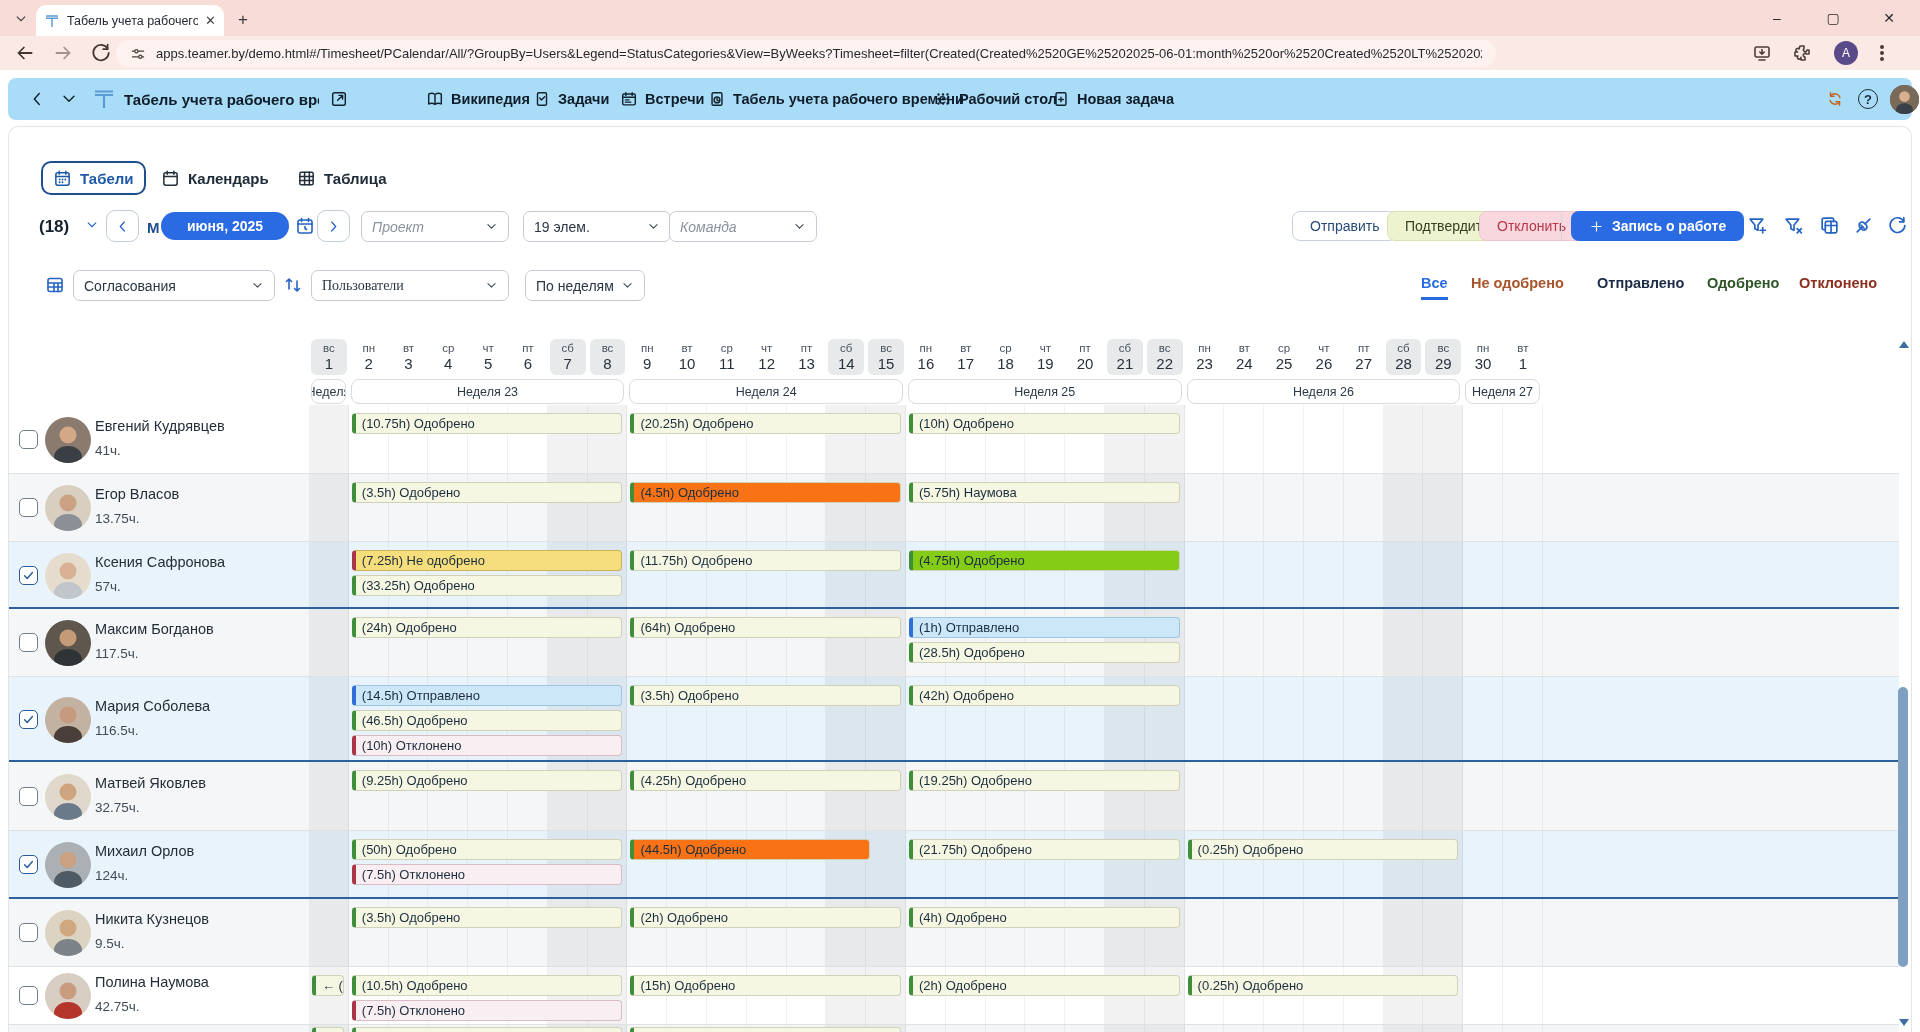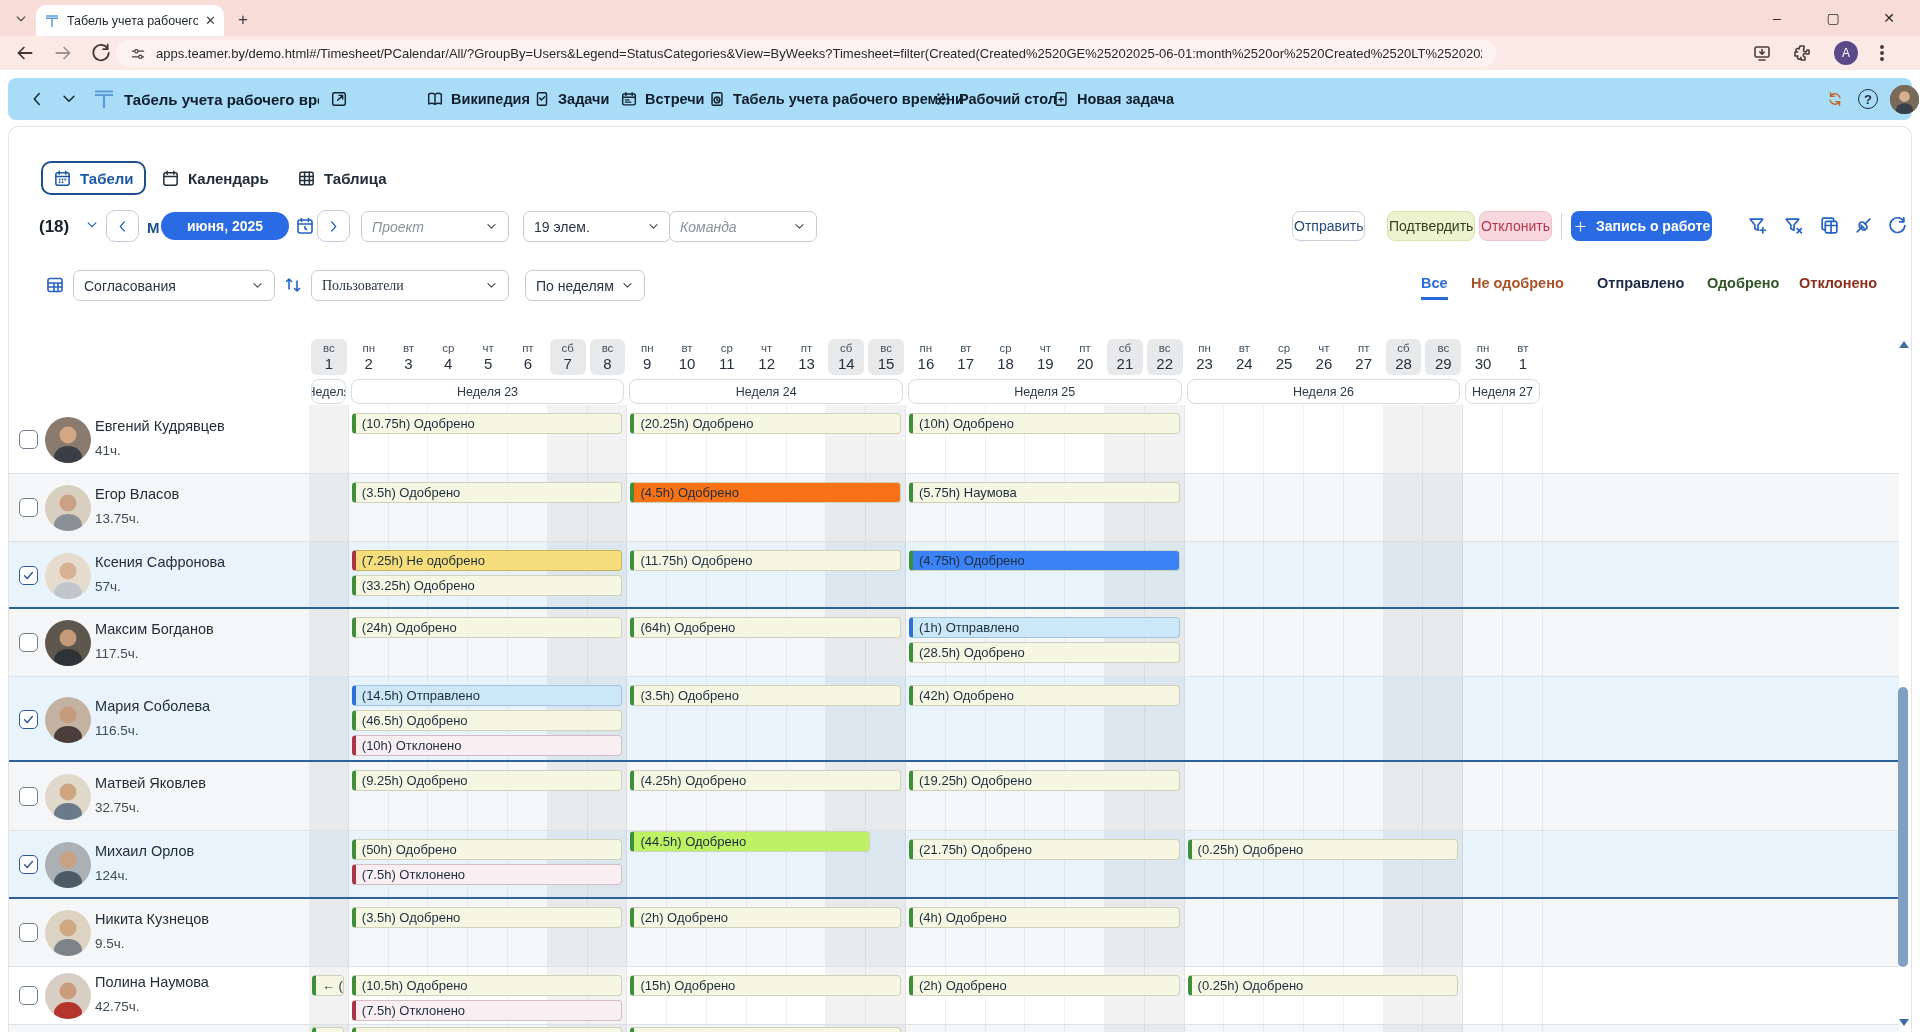--- a/index.html
+++ b/index.html
@@ -41,21 +41,21 @@
 
   
   #tb1 { position:absolute; left:0; top:78px; width:1904px; height:44px; }
   .tb-abs { position:absolute; display:flex; align-items:center; }
   #count { font-size:17px; font-weight:bold; color:#15202c; }
   .sqbtn { width:33px; height:32px; border:1px solid #c3cdd9; border-radius:9px; background:#fff; color:#2563c4; display:flex; align-items:center; justify-content:center; }
   #mletter { font-size:15px; font-weight:bold; color:#1d4f90; }
   #monthpill { height:28px; padding:0 26px; background:#2a6be4; border-radius:15px; color:#fff; font-weight:bold; font-size:14px; display:flex; align-items:center; }
   .sel { height:31px; background:#fff; border:1px solid #c6ccd4; border-radius:7px; display:flex; align-items:center; justify-content:space-between; padding:0 10px; font-size:14px; color:#2a3644; }
   .sel .ph { color:#8a929c; font-style:italic; }
-  .abtn { height:30px; padding:0 1px; border-radius:8px; font-size:14px; display:flex; align-items:center; border:1px solid transparent; }
+  .abtn { height:30px; padding:0 17px; border-radius:8px; font-size:14px; display:flex; align-items:center; border:1px solid transparent; }
   .abtn.send { background:#fff; border-color:#c9d2dc; color:#274a78; }
   .abtn.approve { background:#edf2cf; border-color:#dbe3ad; color:#333f21; }
   .abtn.reject { background:#f8d8de; border-color:#f0c3cc; color:#b8364a; }
   .abtn.primary { background:#2a6be4; color:#fff; font-weight:bold; gap:8px; }
   .vdiv { width:1px; height:26px; background:#cfd5db; }
 
   
   #tb2 { position:absolute; left:0; top:136px; width:1904px; height:46px; }
   .leg { font-size:14.5px; font-weight:bold; padding-bottom:6px; }
   .leg.active { border-bottom:3px solid #2a6ae0; }
@@ -616,21 +616,21 @@
           <div class="uav" style="top: 10.5px;"><svg viewBox="0 0 46 46" width="46" height="46">
               <rect width="46" height="46" fill="#e6dccd"></rect>
               <circle cx="23" cy="18" r="8.5" fill="#d8b094"></circle>
               <ellipse cx="23" cy="40" rx="14" ry="11" fill="#c0c6cc"></ellipse>
             </svg></div>
           <div class="uname" style="top: 11.5px;">Ксения Сафронова</div>
           <div class="uhours" style="top: 36.5px;">57ч.</div>
           <div class="bar" style="left: 342.8px; width: 270.6px; top: 8px; background: rgb(246, 222, 125); border-color: rgb(201, 179, 90) rgb(201, 179, 90) rgb(201, 179, 90) rgb(171, 52, 70);">(7.25h) Не одобрено</div>
           <div class="bar" style="left: 342.8px; width: 270.6px; top: 33px; background: rgb(246, 247, 227); border-color: rgb(207, 210, 184) rgb(207, 210, 184) rgb(207, 210, 184) rgb(63, 143, 58);">(33.25h) Одобрено</div>
           <div class="bar" style="left: 621.4px; width: 270.6px; top: 8px; background: rgb(246, 247, 227); border-color: rgb(207, 210, 184) rgb(207, 210, 184) rgb(207, 210, 184) rgb(63, 143, 58);">(11.75h) Одобрено</div>
-          <div class="bar" style="left: 900px; width: 270.6px; top: 8px; background: #3b82f6; border-color: rgb(207, 210, 184) rgb(207, 210, 184) rgb(207, 210, 184) rgb(63, 143, 58);">(4.75h) Одобрено</div>
+          <div class="bar" style="left: 900px; width: 270.6px; top: 8px; background: #84cc16; border-color: rgb(207, 210, 184) rgb(207, 210, 184) rgb(207, 210, 184) rgb(63, 143, 58);">(4.75h) Одобрено</div>
         </div>
         <div class="urow alt" style="top: 204px; height: 68px;">
           <div class="rgrid"></div>
           <div class="weshade" style="left: 300px; width: 39.8px;"></div>
           <div class="weshade" style="left: 538.8px; width: 39.8px;"></div>
           <div class="weshade" style="left: 578.6px; width: 39.8px;"></div>
           <div class="weshade" style="left: 817.4px; width: 39.8px;"></div>
           <div class="weshade" style="left: 857.2px; width: 39.8px;"></div>
           <div class="weshade" style="left: 1096px; width: 39.8px;"></div>
           <div class="weshade" style="left: 1135.8px; width: 39.8px;"></div>
@@ -719,21 +719,21 @@
           </div>
           <div class="uav" style="top: 11px;"><svg viewBox="0 0 46 46" width="46" height="46">
               <rect width="46" height="46" fill="#aab0b4"></rect>
               <circle cx="23" cy="18" r="8.5" fill="#c9a183"></circle>
               <ellipse cx="23" cy="40" rx="14" ry="11" fill="#4e5a64"></ellipse>
             </svg></div>
           <div class="uname" style="top: 12px;">Михаил Орлов</div>
           <div class="uhours" style="top: 37px;">124ч.</div>
           <div class="bar" style="left: 342.8px; width: 270.6px; top: 8px; background: rgb(246, 247, 227); border-color: rgb(207, 210, 184) rgb(207, 210, 184) rgb(207, 210, 184) rgb(63, 143, 58);">(50h) Одобрено</div>
           <div class="bar" style="left: 342.8px; width: 270.6px; top: 33px; background: rgb(249, 238, 241); border-color: rgb(217, 188, 195) rgb(217, 188, 195) rgb(217, 188, 195) rgb(171, 52, 70);">(7.5h) Отклонено</div>
-          <div class="bar" style="left: 621.4px; width: 240px; top: 0; background: #bef264; border-color: rgb(207, 210, 184) rgb(207, 210, 184) rgb(207, 210, 184) rgb(63, 143, 58);">(44.5h) Одобрено</div>
+          <div class="bar" style="left: 621.4px; width: 240px; top: 8px; background: #f97316; border-color: rgb(207, 210, 184) rgb(207, 210, 184) rgb(207, 210, 184) rgb(63, 143, 58);">(44.5h) Одобрено</div>
           <div class="bar" style="left: 900px; width: 270.6px; top: 8px; background: rgb(246, 247, 227); border-color: rgb(207, 210, 184) rgb(207, 210, 184) rgb(207, 210, 184) rgb(63, 143, 58);">(21.75h) Одобрено</div>
           <div class="bar" style="left: 1178.6px; width: 270.6px; top: 8px; background: rgb(246, 247, 227); border-color: rgb(207, 210, 184) rgb(207, 210, 184) rgb(207, 210, 184) rgb(63, 143, 58);">(0.25h) Одобрено</div>
         </div>
         <div class="urow alt" style="top: 494px; height: 68px;">
           <div class="rgrid"></div>
           <div class="weshade" style="left: 300px; width: 39.8px;"></div>
           <div class="weshade" style="left: 538.8px; width: 39.8px;"></div>
           <div class="weshade" style="left: 578.6px; width: 39.8px;"></div>
           <div class="weshade" style="left: 817.4px; width: 39.8px;"></div>
           <div class="weshade" style="left: 857.2px; width: 39.8px;"></div>

